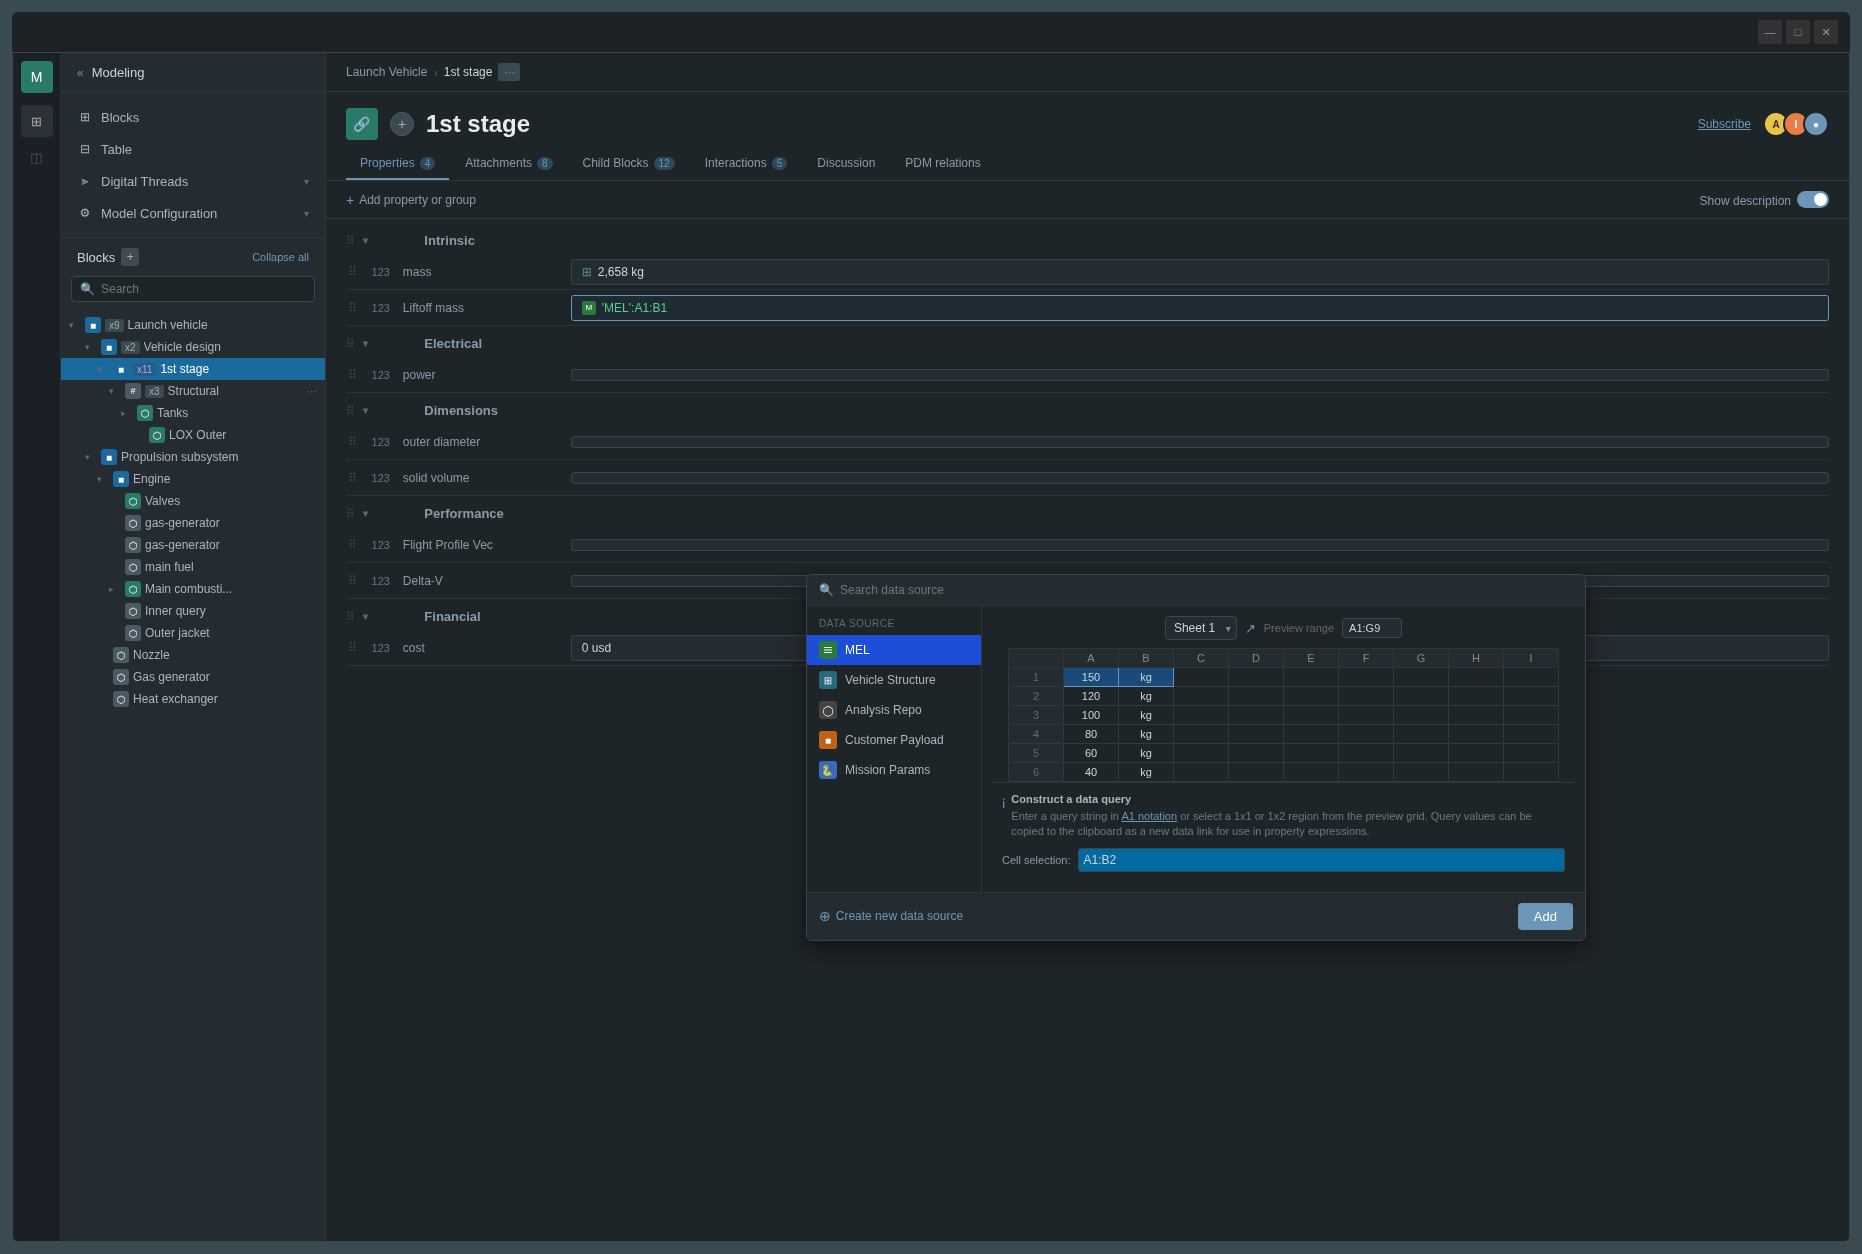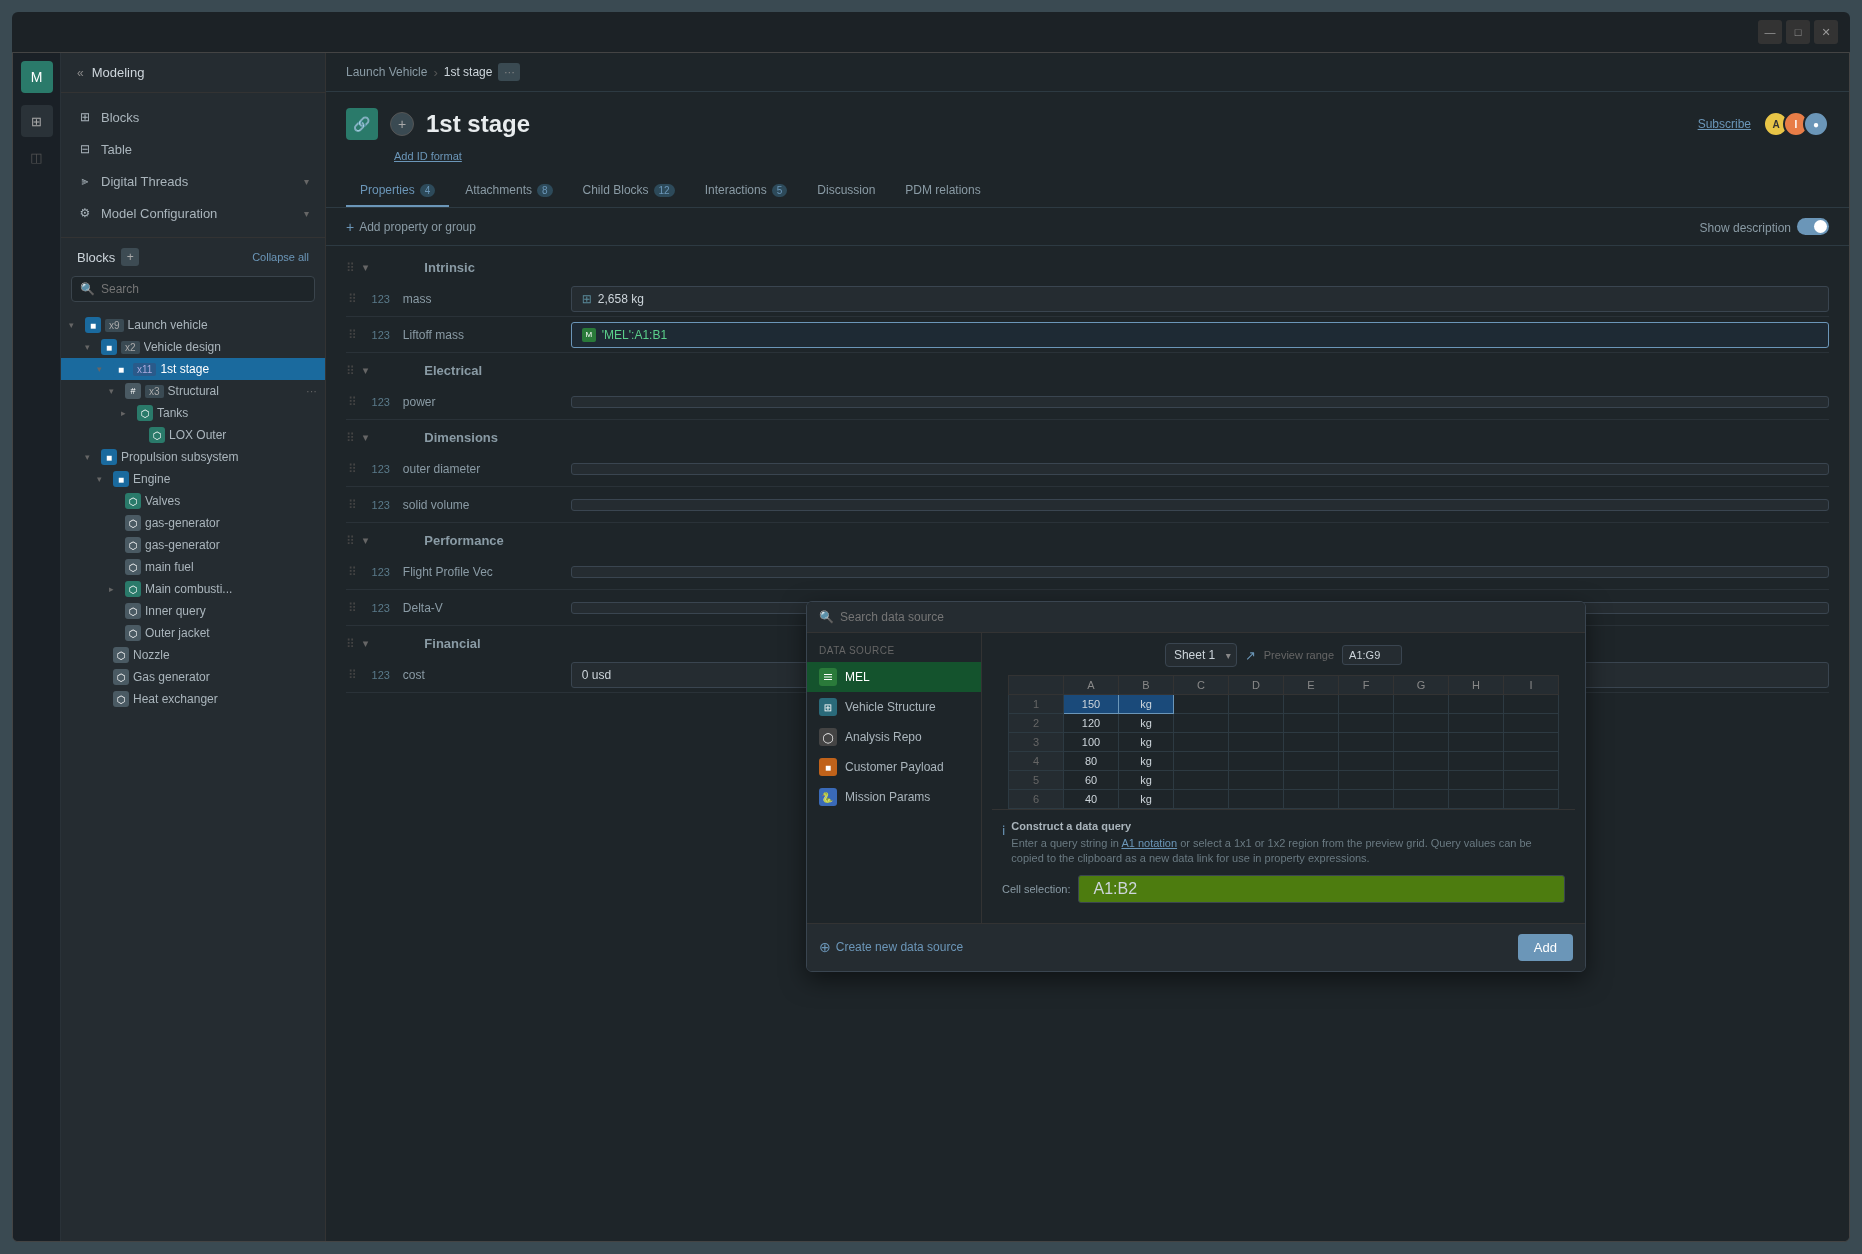--- a/index.html
+++ b/index.html
@@ -98,21 +98,21 @@
 
     
     .datasource-popup { position: absolute; left: 480px; top: 355px; width: 780px; background: #1e2529; border: 1px solid #3a4550; border-radius: 6px; box-shadow: 0 8px 24px rgba(0,0,0,0.5); z-index: 100; overflow: hidden; }
     .datasource-header { padding: 8px 12px; display: flex; align-items: center; gap: 6px; background: #252c31; border-bottom: 1px solid #333; }
     .datasource-search-icon { color: #666; font-size: 12px; }
     .datasource-search-input { background: none; border: none; color: #cdd5db; font-size: 12px; flex: 1; outline: none; }
     .datasource-body { display: flex; }
     .datasource-list { width: 175px; border-right: 1px solid #333; padding: 8px 0; }
     .datasource-label { font-size: 10px; color: #666; text-transform: uppercase; padding: 4px 12px 6px; letter-spacing: 0.5px; }
     .datasource-item { display: flex; align-items: center; gap: 8px; padding: 6px 12px; cursor: pointer; font-size: 12px; color: #aab5bc; }
-    .datasource-item.active { background: #14532d; color: #fff; }
+    .datasource-item.active { background: #1d4ed8; color: #fff; }
     .ds-icon { width: 18px; height: 18px; border-radius: 3px; display: flex; align-items: center; justify-content: center; font-size: 10px; flex-shrink: 0; }
     .ds-icon-green { background: #2a7a3a; color: #fff; }
     .ds-icon-teal { background: #2a6a7a; color: #fff; }
     .ds-icon-gray { background: #444; color: #fff; }
     .ds-icon-orange { background: #c0621a; color: #fff; }
     .ds-icon-blue { background: #3a6ab8; color: #fff; }
     .datasource-right { flex: 1; display: flex; flex-direction: column; padding: 10px; align-items: center; }
     .sheet-toolbar { display: flex; align-items: center; gap: 8px; margin-bottom: 8px; }
     .sheet-select { background: #252c31; border: 1px solid #3a4550; border-radius: 4px; color: #cdd5db; font-size: 12px; padding: 4px 8px; outline: none; cursor: pointer; appearance: none; padding-right: 20px; position: relative; }
     .sheet-select-wrap { position: relative; display: inline-flex; align-items: center; }
@@ -128,21 +128,21 @@
     .data-grid .row-num { color: #666; background: #252c31; min-width: 30px; }
 
     .construct-section { padding: 10px; border-top: 1px solid #333; font-size: 11px; }
     .construct-info { display: flex; gap: 6px; align-items: flex-start; margin-bottom: 8px; }
     .info-icon { color: #6b96b8; font-size: 13px; flex-shrink: 0; margin-top: 1px; }
     .construct-title { font-weight: 600; color: #aab5bc; margin-bottom: 4px; }
     .construct-desc { color: #6a7a82; font-size: 11px; line-height: 1.4; }
     .construct-desc a { color: #6b96b8; }
     .cell-selection-row { display: flex; align-items: center; gap: 8px; }
     .cell-sel-label { font-size: 11px; color: #8a9ba5; }
-    .cell-sel-input { flex: 1; background: #4d7c0f; border: 1px solid #3a4550; border-radius: 3px; color: #cdd5db; font-size: 16px; padding: 4px 14px; outline: none; }
+    .cell-sel-input { flex: 1; background: #0369a1; border: 1px solid #3a4550; border-radius: 3px; color: #cdd5db; font-size: 12px; padding: 4px 4px; outline: none; }
 
     .datasource-footer { display: flex; align-items: center; justify-content: space-between; padding: 10px 12px; border-top: 1px solid #333; background: #252c31; }
     .create-ds-btn { display: flex; align-items: center; gap: 5px; font-size: 12px; color: #6b96b8; cursor: pointer; background: none; border: none; }
     .add-data-btn { background: #6b96b8; color: #fff; border: none; border-radius: 4px; padding: 6px 16px; font-size: 13px; cursor: pointer; font-weight: 500; }
 
     
     .formula-input { background: #1e2a34; border: 1px solid #6b96b8; border-radius: 3px; padding: 5px 10px; font-size: 12px; color: #5acf8a; flex: 1; display: flex; align-items: center; gap: 6px; }
     .formula-icon { width: 14px; height: 14px; background: #2a7a3a; border-radius: 2px; display: flex; align-items: center; justify-content: center; font-size: 8px; color: #fff; }
 
     
@@ -342,23 +342,20 @@
         <div class="page-actions">
           <button class="subscribe-btn">Subscribe</button>
           <div class="avatar-group">
             <div class="avatar avatar-a">A</div>
             <div class="avatar avatar-b">I</div>
             <div class="avatar avatar-c">●</div>
           </div>
         </div>
       </div>
 
-      <div class="id-format">
-        <button class="id-format-link">Add ID format</button>
-      </div>
 
       <div class="tabs">
         <div class="tab active">
           <span>Properties</span>
           <span class="tab-badge">4</span>
         </div>
         <div class="tab">
           <span>Attachments</span>
           <span class="tab-badge">8</span>
         </div>

